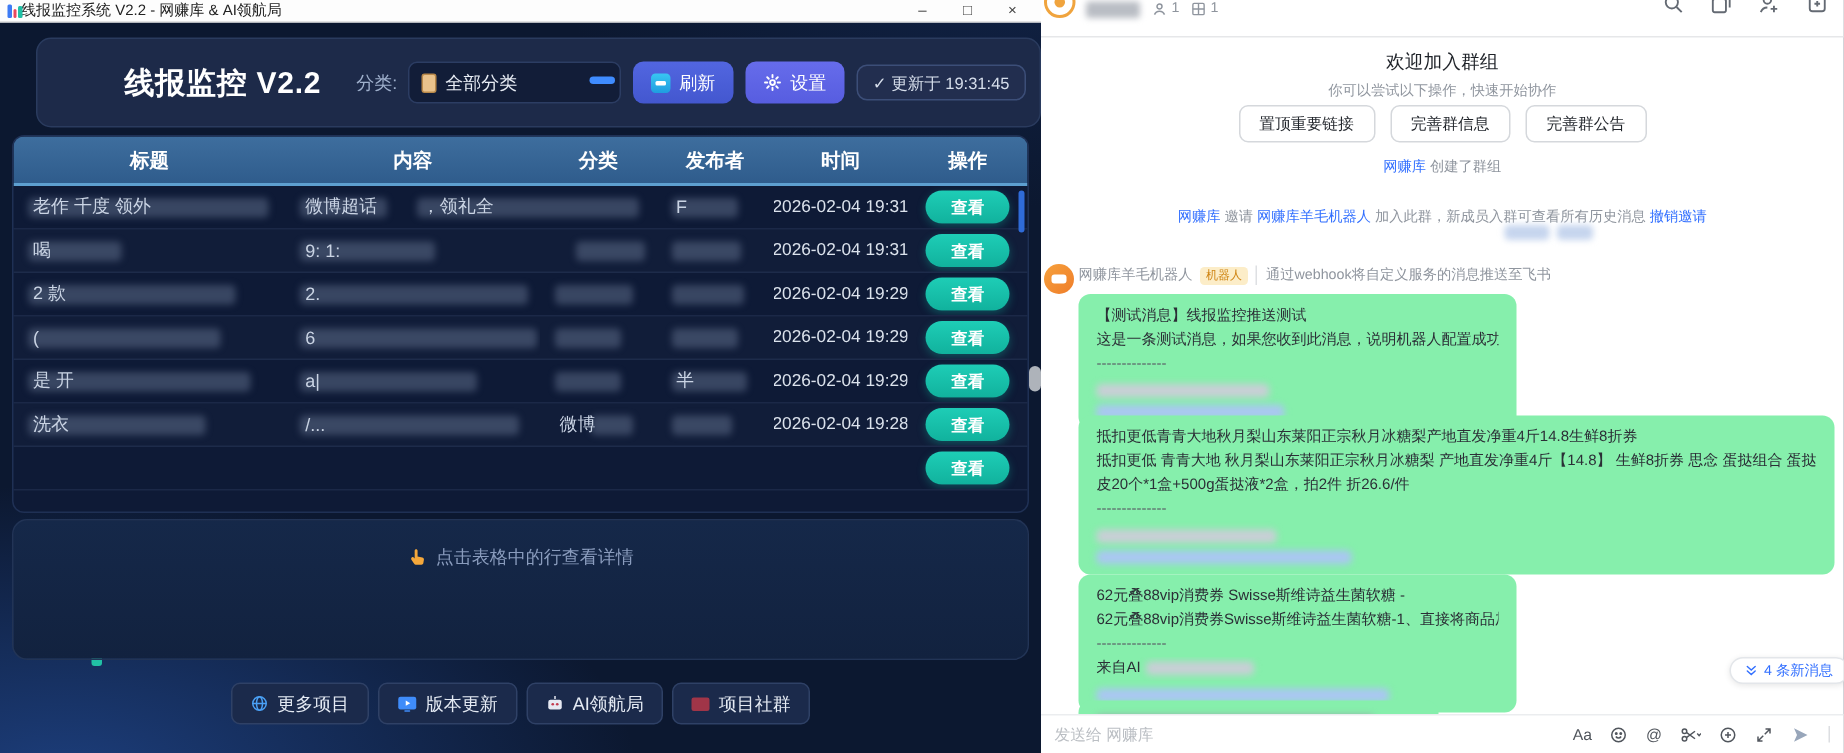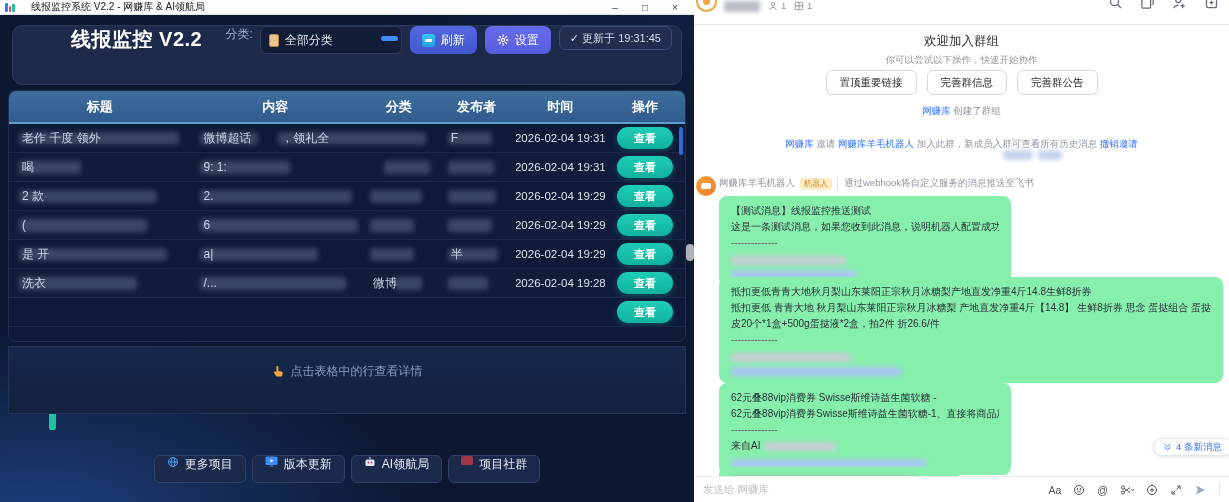--- a/index.html
+++ b/index.html
@@ -5,28 +5,28 @@
   html,body{margin:0;padding:0;width:1229px;height:502px;overflow:hidden;
     font-family:"Liberation Sans","DejaVu Sans",sans-serif;background:#fff;position:relative;}
   *{box-sizing:border-box;}
 
   
   .lwin{position:absolute;left:0;top:0;width:694px;height:502px;background:#0c1830;}
   .lwin .glow{position:absolute;inset:0;
     background:radial-gradient(620px 320px at 6% 104%,rgba(45,100,200,.50),transparent 62%),
                radial-gradient(520px 280px at 98% -6%,rgba(28,58,118,.30),transparent 60%);}
   .titlebar{position:absolute;top:0;left:0;width:100%;height:15px;background:#fdfdfd;
-    display:flex;align-items:center;padding:0 4px;gap:17px;z-index:5;border-bottom:1px solid #e3e3e3;}
+    display:flex;align-items:center;padding:0 4px;gap:0;z-index:5;border-bottom:1px solid #e3e3e3;}
   .tb-logo{width:10px;height:10px;position:relative;flex:0 0 auto;}
   .tb-logo i{position:absolute;bottom:0;width:2.5px;border-radius:1px;}
   .tb-title{font-size:10px;color:#222;white-space:nowrap;}
   .tb-controls{margin-left:auto;display:flex;gap:0;color:#444;}
   .tb-btn{width:30px;text-align:center;font-size:10px;line-height:15px;cursor:default;}
-  .hdr-card{position:absolute;left:12px;top:25px;width:670px;height:60px;background:#1d2a49;
-    border:1px solid #2a3b5e;border-radius:10px;display:flex;z-index:2;}
+  .hdr-card{position:absolute;left:24px;top:25px;width:670px;height:60px;background:#1d2a49;
+    border:1px solid #2a3b5e;border-radius:10px;display:flex;align-items:center;z-index:2;}
   .logo{width:30px;height:30px;margin-left:16px;position:relative;flex:0 0 auto;}
   .logo i{position:absolute;bottom:2px;border-radius:2px;}
   .logo .b1{left:2px;width:7px;height:25px;background:#3d7bf5;}
   .logo .b2{left:11px;width:7px;height:17px;background:#e8485f;}
   .logo .b3{left:20px;width:7px;height:21px;background:#21c0a5;}
   .app-title{color:#fff;font-size:20px;font-weight:bold;margin-left:12px;letter-spacing:.5px;white-space:nowrap;}
   .cat-label{color:#9fb0cc;font-size:12px;margin-left:auto;white-space:nowrap;}
   .cat-select{width:142px;height:28px;background:#121d38;border:1px solid #2c3d63;border-radius:6px;
     margin-left:7px;display:flex;align-items:center;gap:6px;padding:0 8px;color:#e8edf5;font-size:12px;
     position:relative;white-space:nowrap;cursor:default;}
@@ -55,27 +55,27 @@
   .ctime{width:90px;justify-content:center;color:#dbe2ec;font-size:11.5px;white-space:nowrap;}
   .cact{width:80px;justify-content:center;}
   .redact{display:inline-block;height:13px;border-radius:3px;background:rgba(125,142,172,.38);
     filter:blur(2.5px);margin-left:10px;}
   .frag{position:absolute;left:13px;top:50%;transform:translateY(-50%);color:#cad4e4;
     white-space:nowrap;max-width:94%;overflow:hidden;}
   .view-btn{width:56px;height:22px;border:none;border-radius:12px;color:#fff;font-size:11px;font-weight:bold;
     background:linear-gradient(180deg,#1ecdb6,#11b29d);box-shadow:0 2px 6px rgba(17,178,157,.35);cursor:default;}
   .tscroll{position:absolute;right:2px;top:36px;width:4px;height:28px;background:#2f6bd8;border-radius:2px;}
 
-  .detail-card{position:absolute;left:8px;top:346px;width:678px;height:68px;border-radius:0;
+  .detail-card{position:absolute;left:8px;top:346px;width:678px;height:94px;border-radius:10px;
     background:linear-gradient(180deg,#152849,#12223f);border:1px solid #223456;z-index:2;}
   .hint{margin-top:16px;display:flex;justify-content:center;align-items:center;gap:6px;
     color:#8a9cbd;font-size:12px;}
   .footer-row{position:absolute;left:0;top:455px;width:694px;display:flex;justify-content:center;gap:6px;z-index:2;}
   .fbtn{height:28px;padding:0 12px;background:#1b2a4b;border:1px solid #2f4166;border-radius:6px;
-    color:#e4eaf3;font-size:12px;display:flex;align-items:flex-start;gap:6px;cursor:default;white-space:nowrap;}
+    color:#e4eaf3;font-size:12px;display:flex;align-items:center;gap:6px;cursor:default;white-space:nowrap;}
   .i-book{width:12px;height:9px;background:#a03548;border-radius:1.5px;}
 
   
   .cwin{position:absolute;left:694px;top:0;width:535px;height:502px;background:#fff;}
   .chead{position:absolute;top:0;left:0;width:100%;height:25px;background:#fff;
     border-bottom:1px solid #e6e7e9;overflow:hidden;z-index:4;}
   .avatar-ring{position:absolute;left:2px;top:-9px;width:21px;height:21px;border-radius:50%;
     border:2px solid #f0a43e;background:#fff;}
   .avatar-ring:after{content:"";position:absolute;left:5px;top:5px;width:7px;height:7px;border-radius:50%;background:#f0a43e;}
   .gname-redact{position:absolute;left:30px;top:1px;width:36px;height:11px;background:#b9bdc4;

